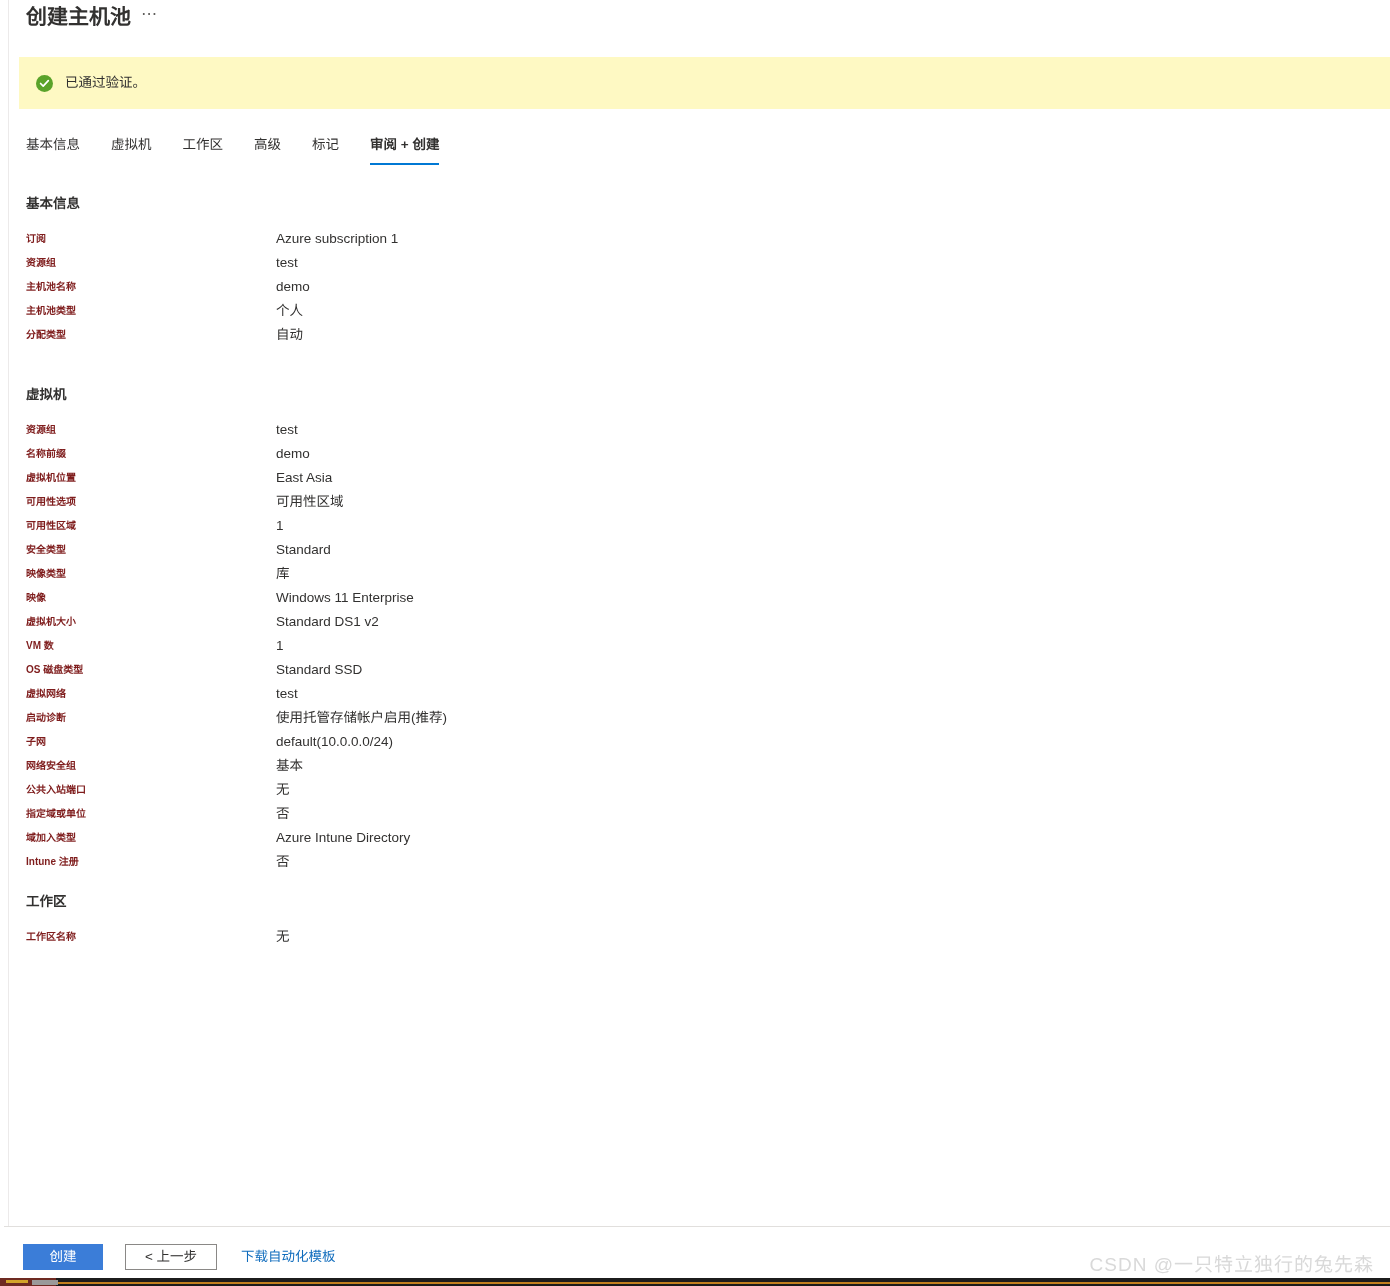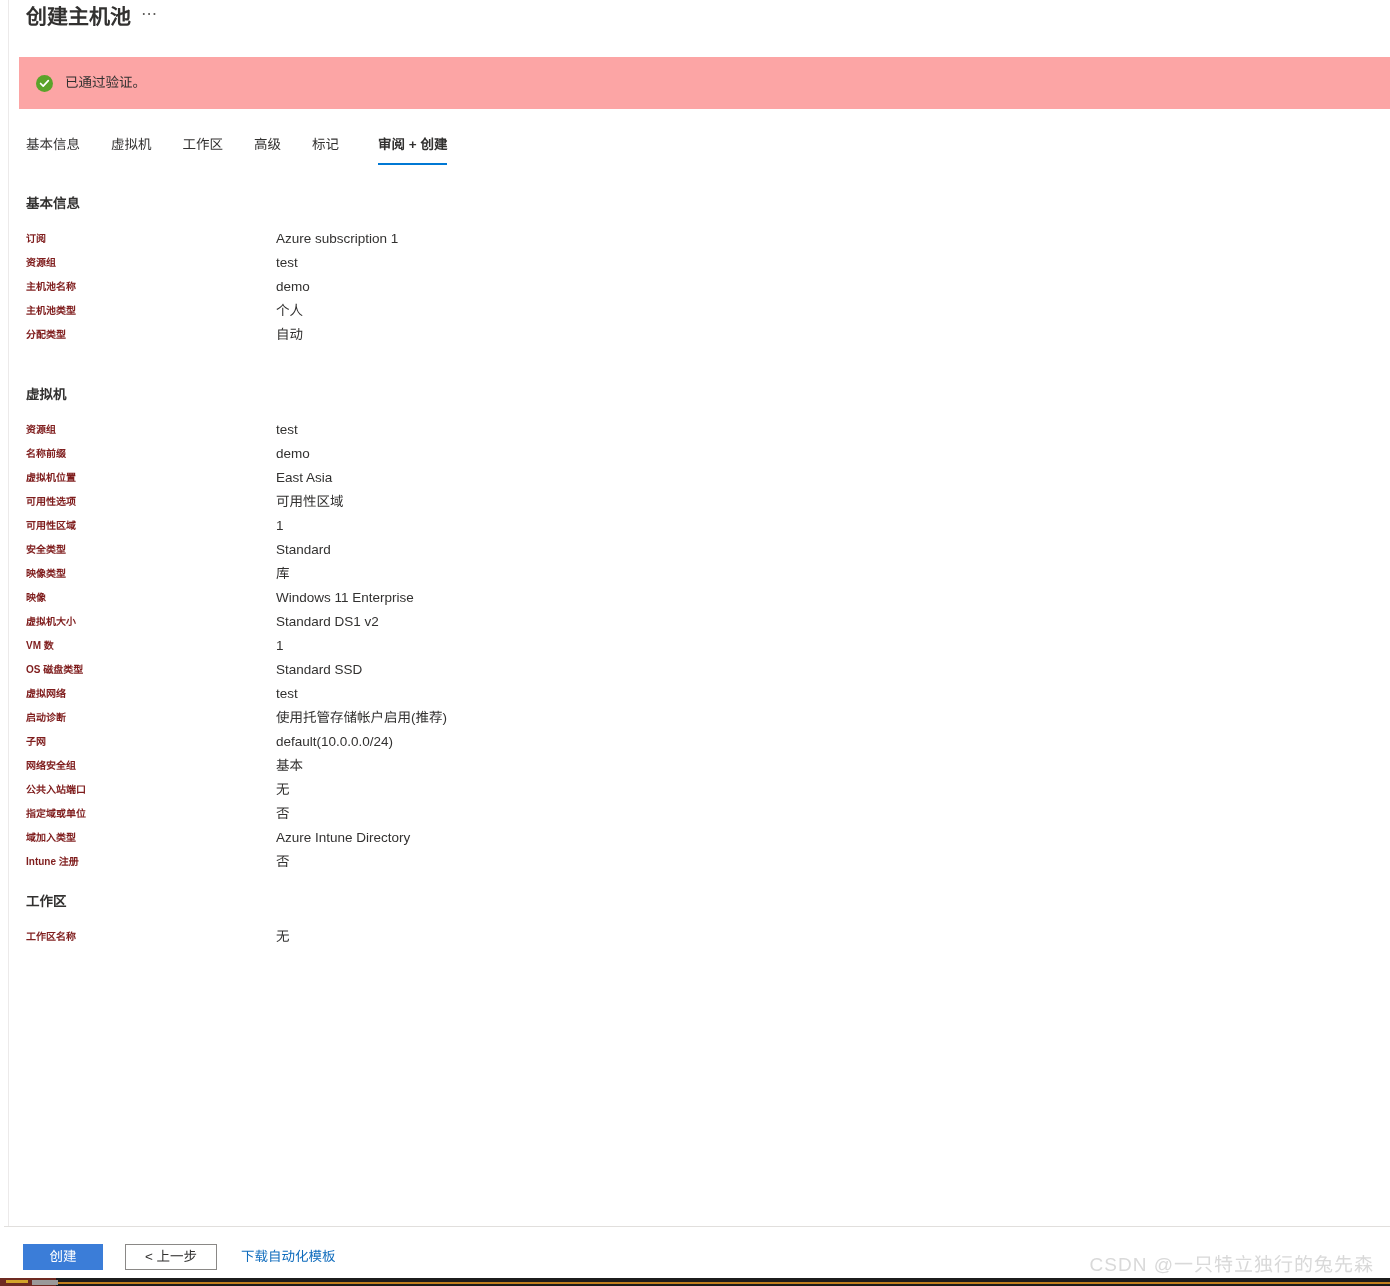--- a/index.html
+++ b/index.html
@@ -63,21 +63,21 @@
     user-select: none;
   }
 
   
   .banner {
     position: absolute;
     left: 19px;
     top: 57px;
     width: 1371px;
     height: 52px;
-    background: #fca5a5;
+    background: #fef9c3;
     display: flex;
     align-items: center;
     box-sizing: border-box;
     padding-left: 17px;
   }
   .banner-icon {
     width: 17px;
     height: 17px;
     flex: 0 0 17px;
     border-radius: 50%;
@@ -111,21 +111,20 @@
     margin-right: 31px;
     cursor: pointer;
     white-space: nowrap;
     border-bottom: 2px solid transparent;
     user-select: none;
   }
   .tab:last-child { margin-right: 0; }
   .tab.active {
     font-weight: bold;
     border-bottom-color: #0078d4;
-    margin-left: 8px;
   }
 
   
   .content {
     position: absolute;
     left: 26px;
     top: 194px;
     width: 1330px;
   }
   .section { margin-bottom: 0; }

